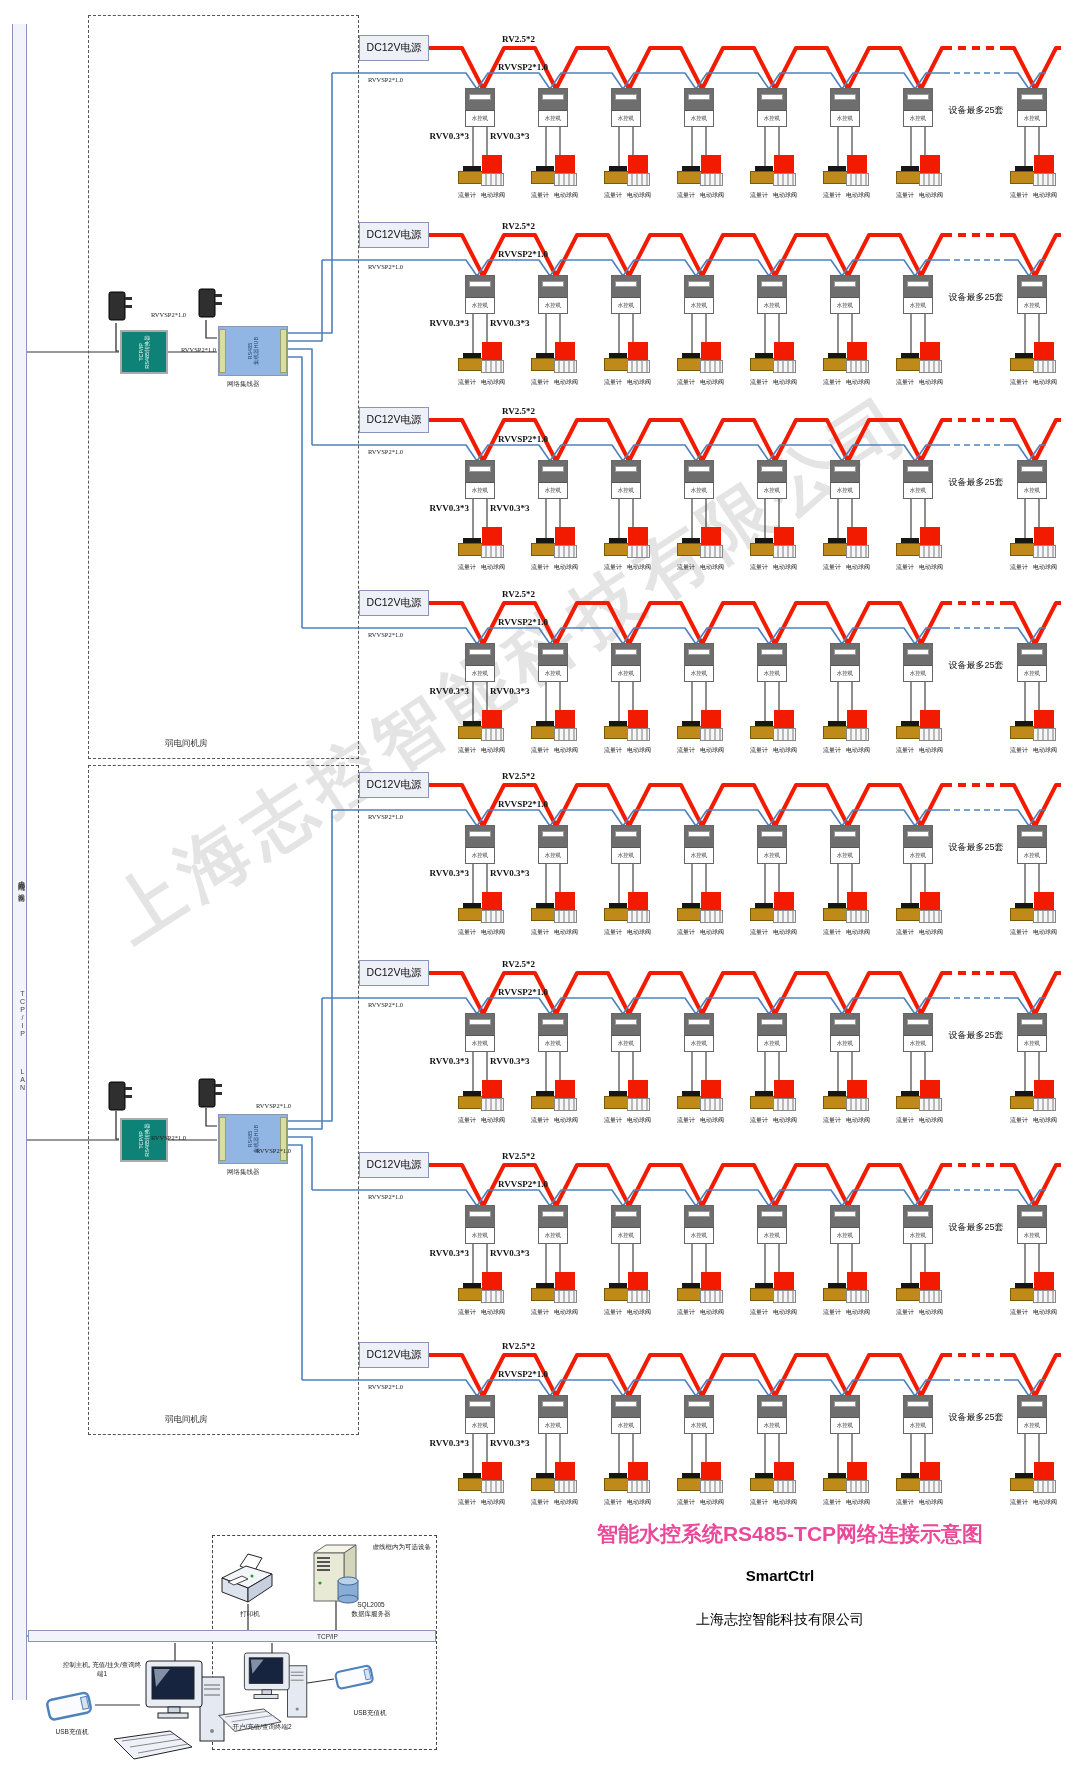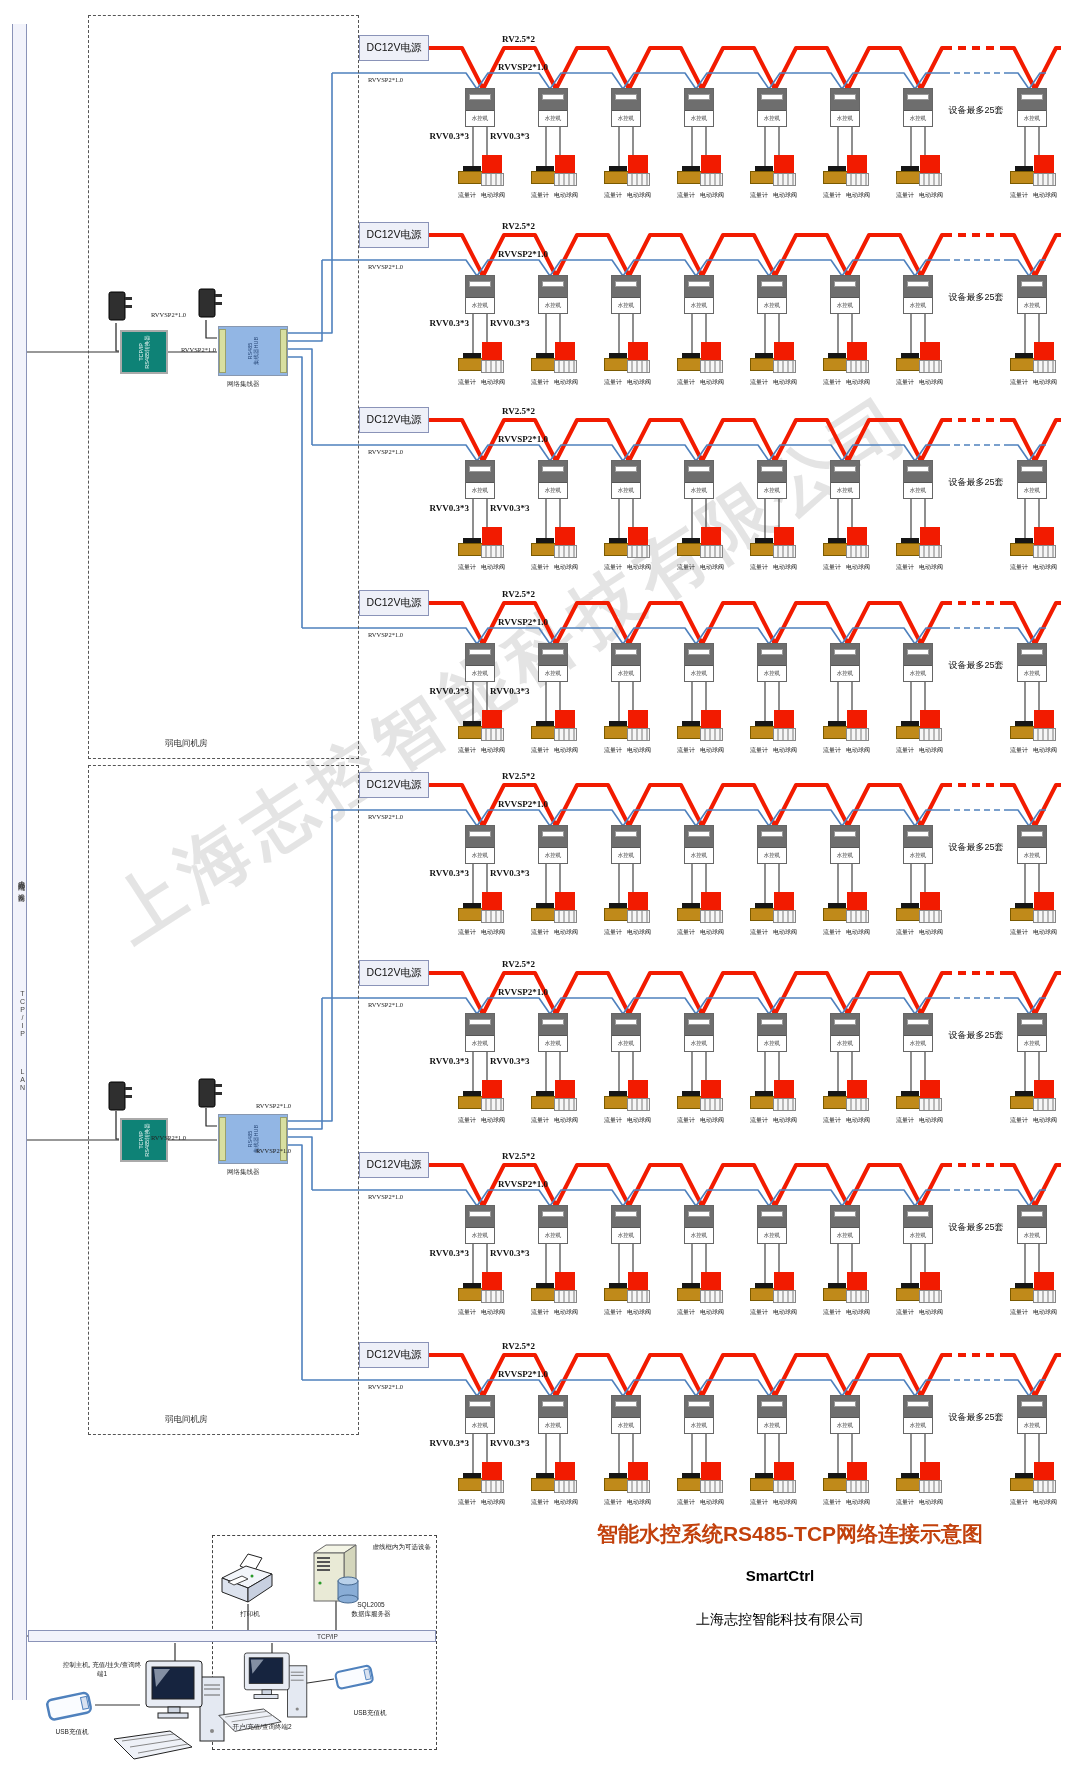--- a/index.html
+++ b/index.html
@@ -46,21 +46,21 @@
   .vlab{position:absolute;font-size:6px;color:#222;white-space:nowrap;}
   .vlab span{margin-right:5px;}
   
   .opt-box{position:absolute;left:212px;top:1535px;width:223px;height:213px;border:1px dashed #444;}
   .tcp-bar{position:absolute;left:28px;top:1630px;width:408px;height:12px;background:#f2f3fb;
            border:1px solid #8a93b8;box-sizing:border-box;}
   .tcp-bar span{position:absolute;left:288px;top:2px;font-size:6.5px;color:#333;}
   .lbl{position:absolute;font-size:6.5px;color:#222;text-align:center;line-height:9px;white-space:nowrap;}
   
   .title-main{position:absolute;left:540px;top:1520px;width:500px;text-align:center;
-              font-size:21px;font-weight:bold;color:#c2410c;}
+              font-size:21px;font-weight:bold;color:#ec4899;}
   .brand{position:absolute;left:640px;top:1567px;width:280px;text-align:center;
          font-size:15px;font-weight:bold;color:#000;}
   .company{position:absolute;left:640px;top:1611px;width:280px;text-align:center;
            font-size:14px;color:#000;}
   svg{position:absolute;left:0;top:0;}
 </style>
 </head>
 <body>
 
 <div class="canvas">

